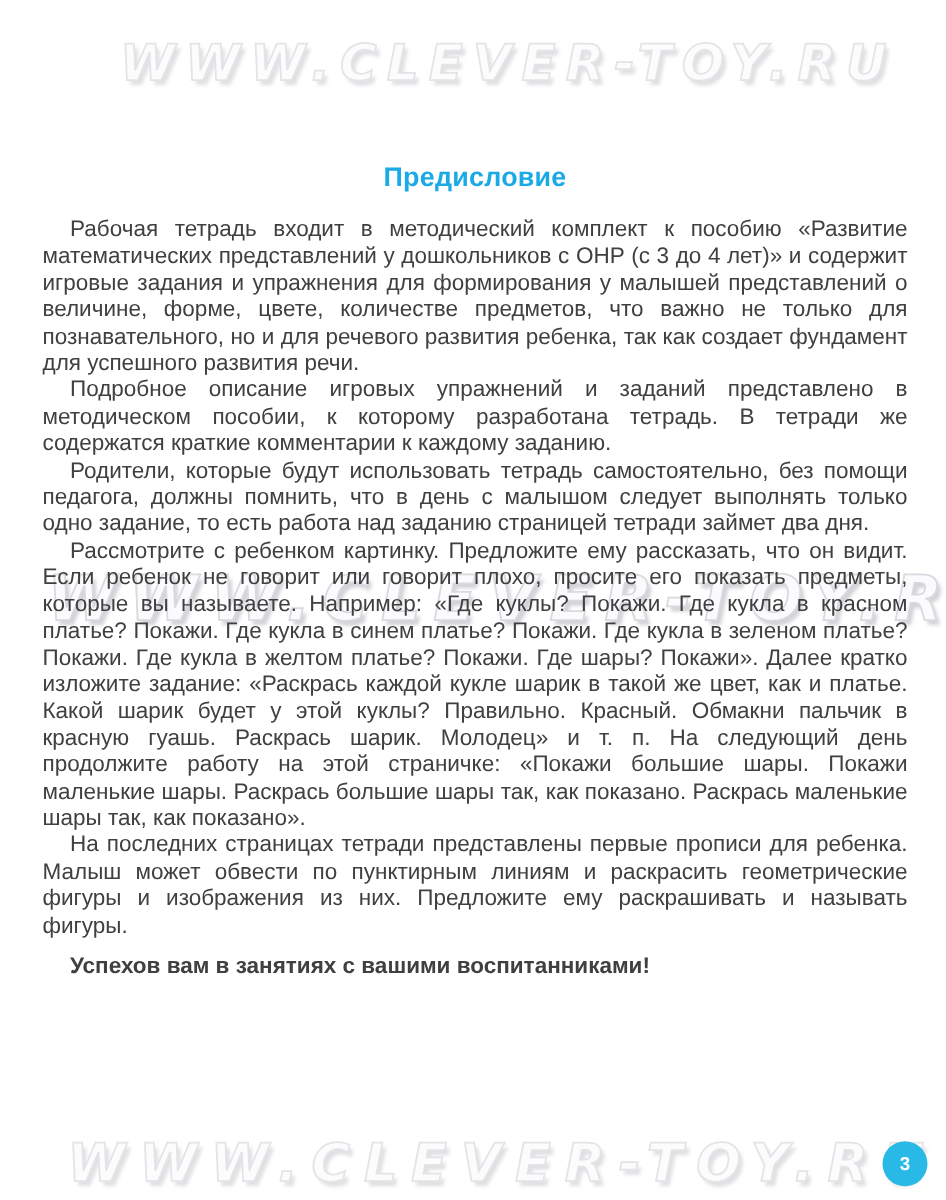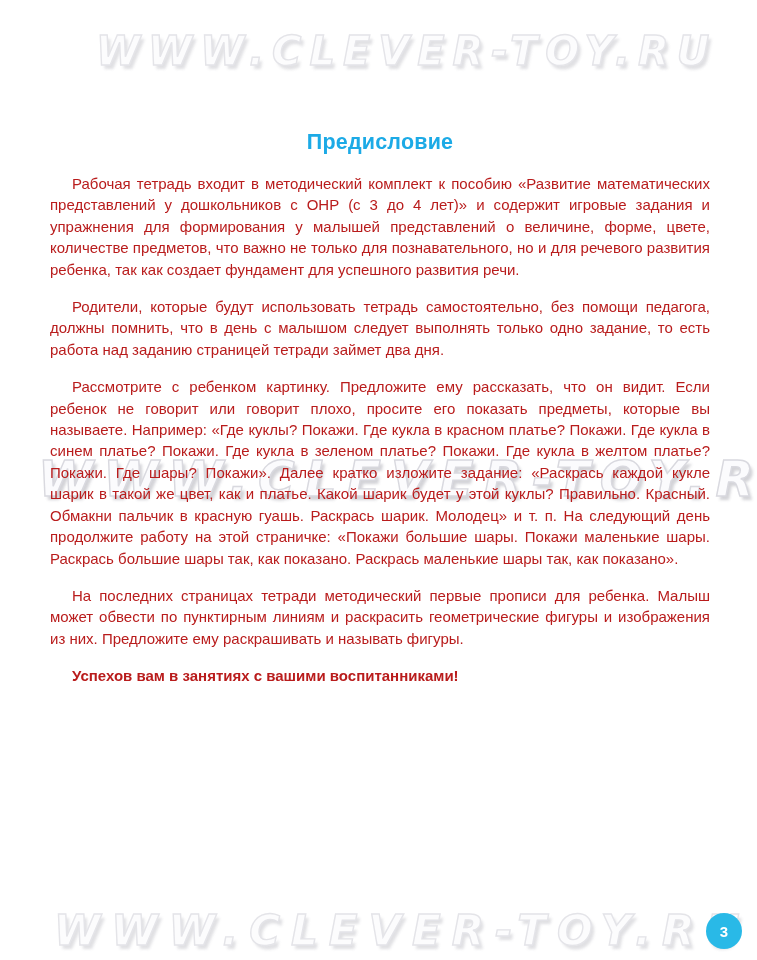--- a/index.html
+++ b/index.html
@@ -36,23 +36,23 @@
   }
   .title {
     margin: 0 0 18px 0;
     text-align: center;
     color: #1caae6;
     font-size: 21.5px;
     font-weight: bold;
     letter-spacing: 0.2px;
   }
   .content p {
-    margin: 16px;
-    color: #b91c1c;
-    font-size: 15px;
+    margin: 0;
+    color: #404040;
+    font-size: 18px;
     line-height: 21.4px;
     text-align: justify;
     text-indent: 22px;
   }
   .content p.closing { margin-top: 11px; font-weight: bold; }
 
   
   .page-badge {
     position: absolute;
     left: 706px; top: 913px;
@@ -71,19 +71,20 @@
 </head>
 <body>
 
 <div class="watermark wm-top">WWW.CLEVER-TOY.RU</div>
 <div class="watermark wm-middle">WWW.CLEVER-TOY.RU</div>
 <div class="watermark wm-bottom">WWW.CLEVER-TOY.RU</div>
 
 <div class="content">
   <h1 class="title">Предисловие</h1>
   <p>Рабочая тетрадь входит в методический комплект к пособию «Развитие математических представлений у дошкольников с ОНР (с 3 до 4 лет)» и содержит игровые задания и упражнения для формирования у малышей представлений о величине, форме, цвете, количестве предметов, что важно не только для познавательного, но и для речевого развития ребенка, так как создает фундамент для успешного развития речи.</p>
+  <p>Подробное описание игровых упражнений и заданий представлено в методическом пособии, к которому разработана тетрадь. В тетради же содержатся краткие комментарии к каждому заданию.</p>
   <p>Родители, которые будут использовать тетрадь самостоятельно, без помощи педагога, должны помнить, что в день с малышом следует выполнять только одно задание, то есть работа над заданию страницей тетради займет два дня.</p>
   <p>Рассмотрите с ребенком картинку. Предложите ему рассказать, что он видит. Если ребенок не говорит или говорит плохо, просите его показать предметы, которые вы называете. Например: «Где куклы? Покажи. Где кукла в красном платье? Покажи. Где кукла в синем платье? Покажи. Где кукла в зеленом платье? Покажи. Где кукла в желтом платье? Покажи. Где шары? Покажи». Далее кратко изложите задание: «Раскрась каждой кукле шарик в такой же цвет, как и платье. Какой шарик будет у этой куклы? Правильно. Красный. Обмакни пальчик в красную гуашь. Раскрась шарик. Молодец» и т. п. На следующий день продолжите работу на этой страничке: «Покажи большие шары. Покажи маленькие шары. Раскрась большие шары так, как показано. Раскрась маленькие шары так, как показано».</p>
-  <p>На последних страницах тетради методический первые прописи для ребенка. Малыш может обвести по пунктирным линиям и раскрасить геометрические фигуры и изображения из них. Предложите ему раскрашивать и называть фигуры.</p>
+  <p>На последних страницах тетради представлены первые прописи для ребенка. Малыш может обвести по пунктирным линиям и раскрасить геометрические фигуры и изображения из них. Предложите ему раскрашивать и называть фигуры.</p>
   <p class="closing">Успехов вам в занятиях с вашими воспитанниками!</p>
 </div>
 
 <div class="page-badge">3</div>
 
 </body></html>

